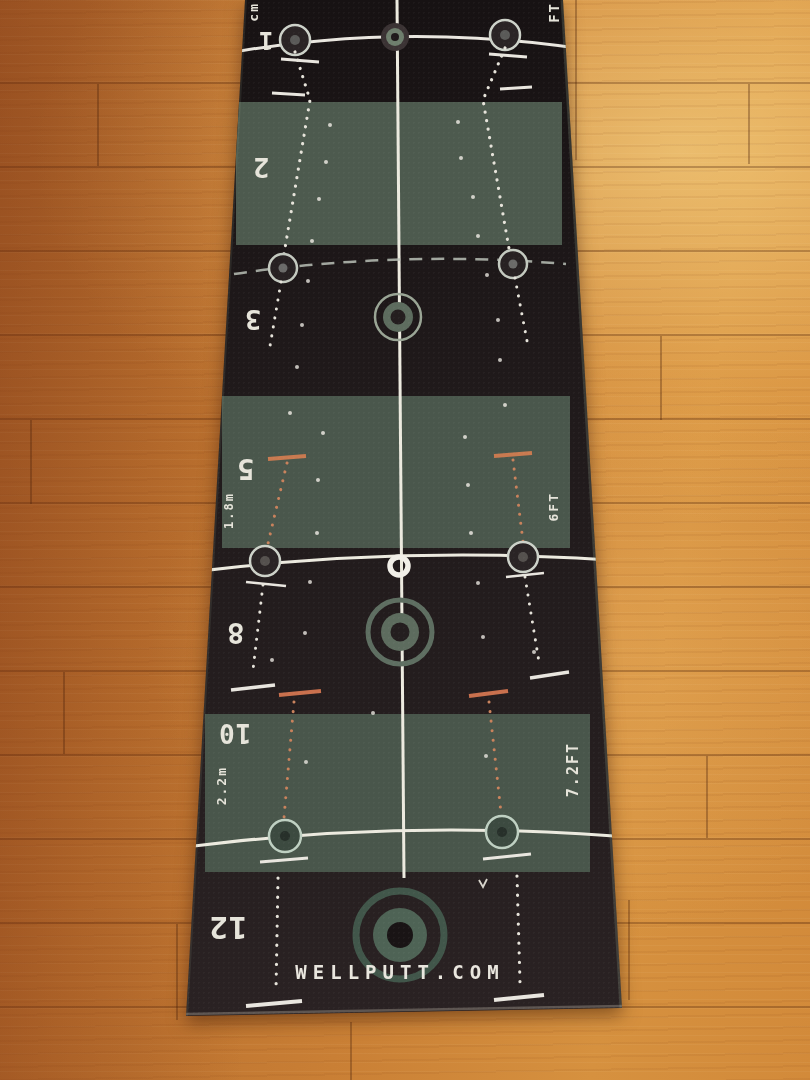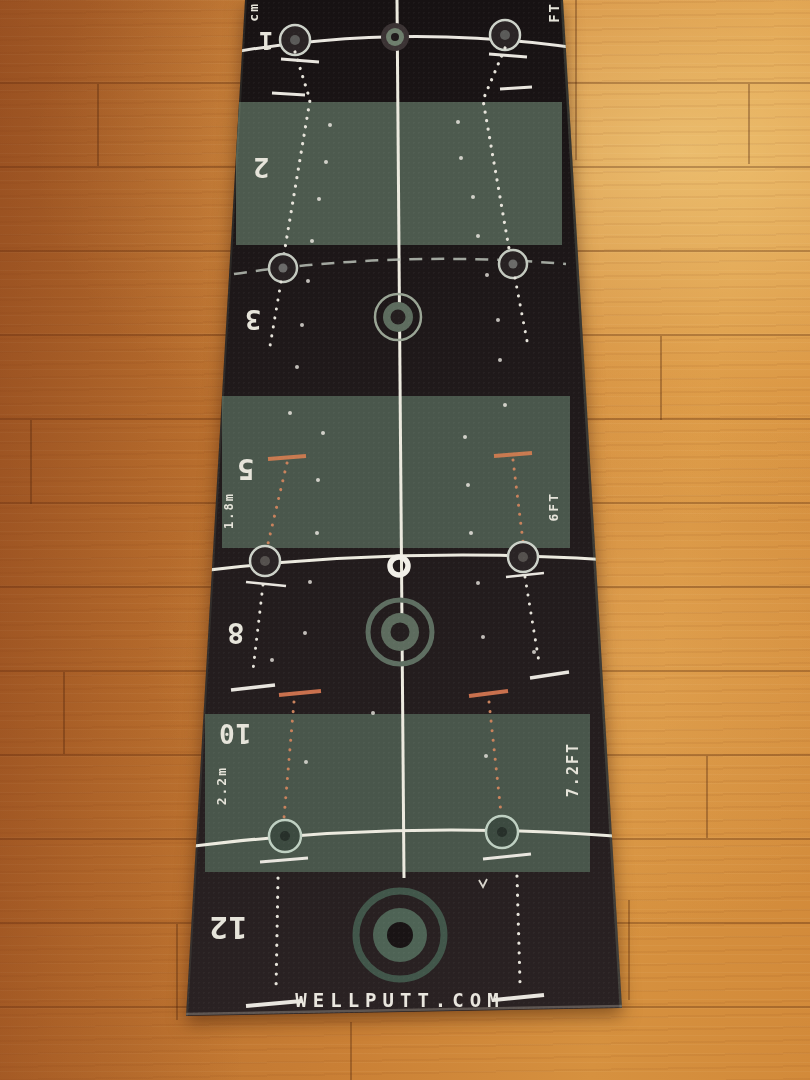--- a/index.html
+++ b/index.html
@@ -41,21 +41,21 @@
   .mat .speckle{
     position:absolute;inset:0;pointer-events:none;
     background-image:radial-gradient(rgba(255,255,255,0.06) 1px, rgba(0,0,0,0) 1px);
     background-size:5px 5px;opacity:.5;
   }
   .mat svg{position:absolute;left:0;top:0;}
   .label{position:absolute;color:#e6e4da;font-family:"DejaVu Sans Mono","DejaVu Sans",monospace;}
   .num{display:inline-block;transform:rotate(180deg);font-weight:bold;letter-spacing:1px;}
   .vlabel{display:inline-block;writing-mode:vertical-rl;transform:rotate(180deg);font-weight:bold;letter-spacing:2px;}
   .brand{
-    position:absolute;left:214px;transform:translateX(-50%);top:989px;
+    position:absolute;left:214px;transform:translateX(-50%);top:961px;
     color:#e9e6de;font-size:19px;letter-spacing:6px;font-weight:bold;white-space:nowrap;
     font-family:"DejaVu Sans Mono","DejaVu Sans",monospace;
   }
 </style>
 </head>
 <body>
 
 <div class="floor">
   <div class="grain"></div>
   <div class="planks"></div>

